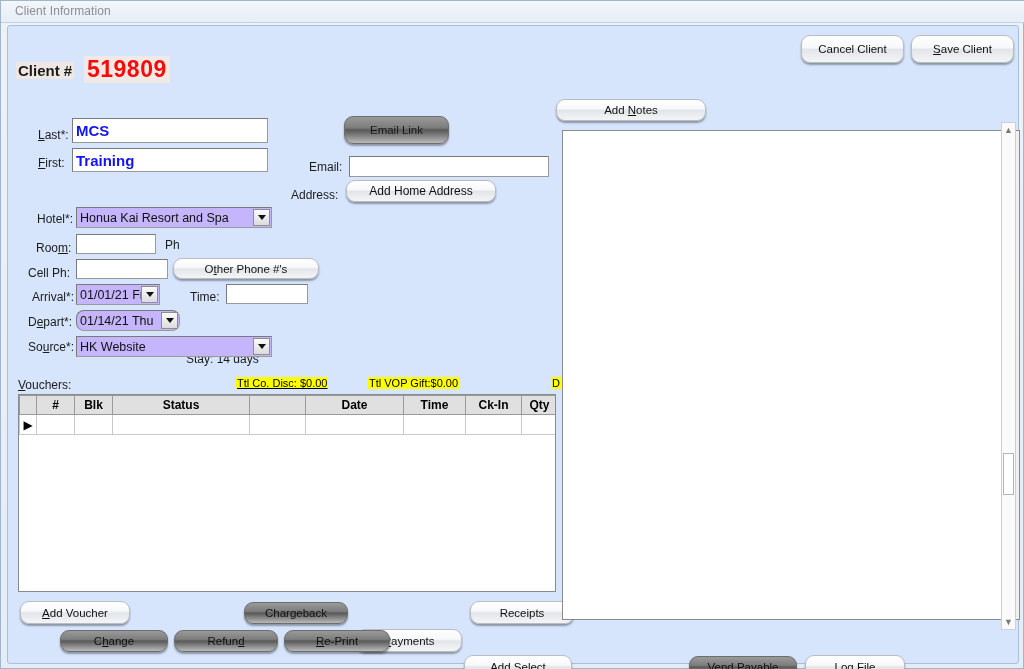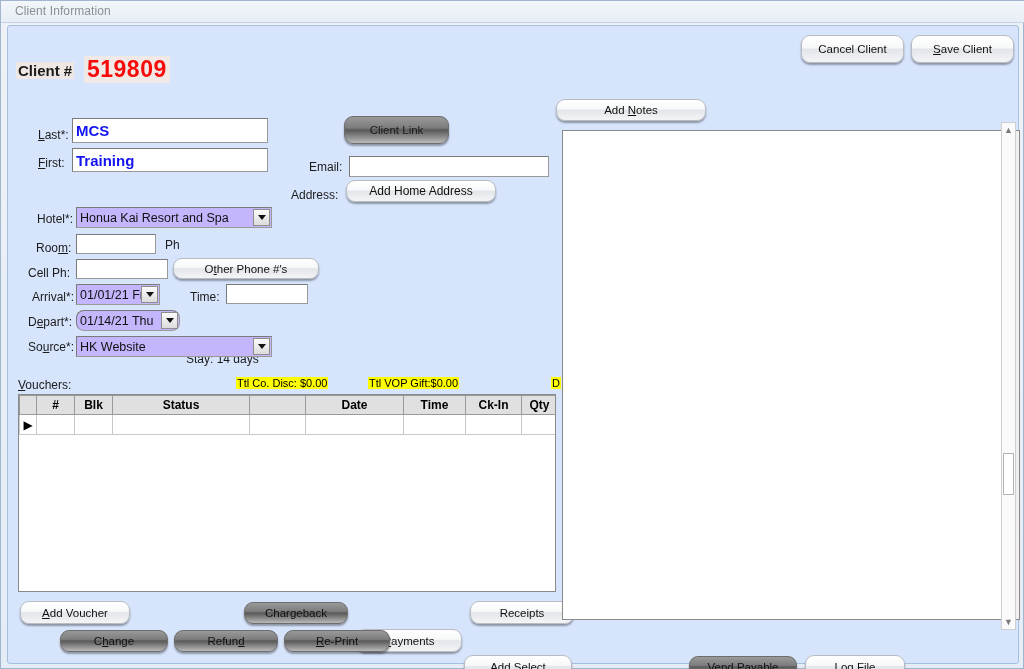--- a/index.html
+++ b/index.html
@@ -144,21 +144,21 @@
       <span><u>S</u>ave Client</span>
     </div>
 
     <div class="lbl" style="left:30px; top:102px;"><u>L</u>ast*:</div>
     <input class="inp big" style="left: 64px; top: 92px; width: 196px; height: 25px;" value="MCS">
 
     <div class="lbl" style="left:30px; top:130px;"><u>F</u>irst:</div>
     <input class="inp big" style="left: 64px; top: 122px; width: 196px; height: 24px;" value="Training">
 
     <div class="btn dark" style="left:336px; top:90px; width:105px; height:28px;">
-      <span style="color:#1a1a1a;">Client Link</span>
+      <span style="color:#1a1a1a;">Email Link</span>
     </div>
 
     <div class="lbl" style="left:301px; top:134px;">Email:</div>
     <input class="inp" style="left: 341px; top: 130px; width: 200px; height: 21px;" value="">
 
     <div class="lbl" style="left:283px; top:162px;">Address:</div>
     <div class="btn light" style="left:338px; top:154px; width:150px; height:22px;">
       <span style="font-size:12px;">Add Home Address</span>
     </div>
 
@@ -201,21 +201,21 @@
 
     <div class="lbl" style="left:20px; top:314px;">So<u>u</u>rce*:</div>
     <div class="combo" style="left:68px; top:310px; width:196px; height:21px;">
       <span>HK Website</span>
       <span class="arrowbox">
           <i></i>
         </span>
     </div>
 
     <div class="lbl" id="vouchLbl"><u>V</u>ouchers:</div>
-    <div class="hl" style="left:228px; top:351px;">Ttl Co. Disc: $0.00</div>
+    <div class="hl" style="left:228px; top:351px;text-decoration:underline;">Ttl Co. Disc: $0.00</div>
     <div class="hl" style="left:360px; top:351px;">Ttl VOP Gift:$0.00</div>
     <div class="hl" style="left:543px; top:351px;">D</div>
 
     <div id="gridwrap">
       <table class="grid">
         <colgroup>
           <col style="width:17px">
             <col style="width:38px">
             <col style="width:38px">
           <col style="width:137px">

